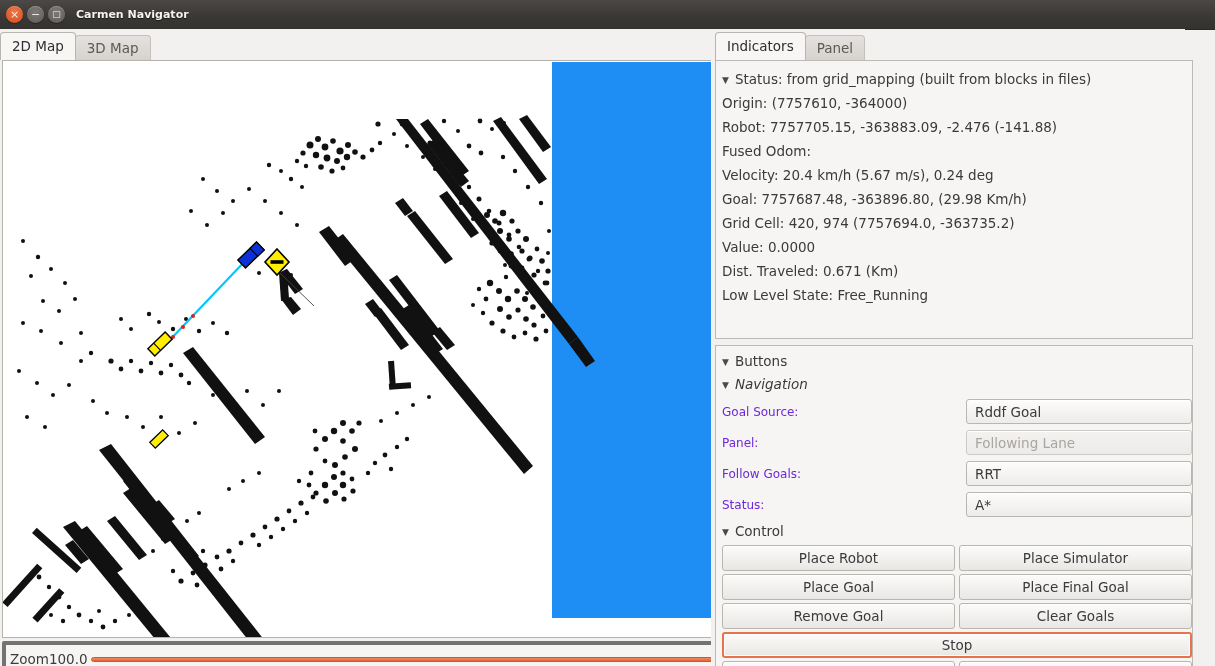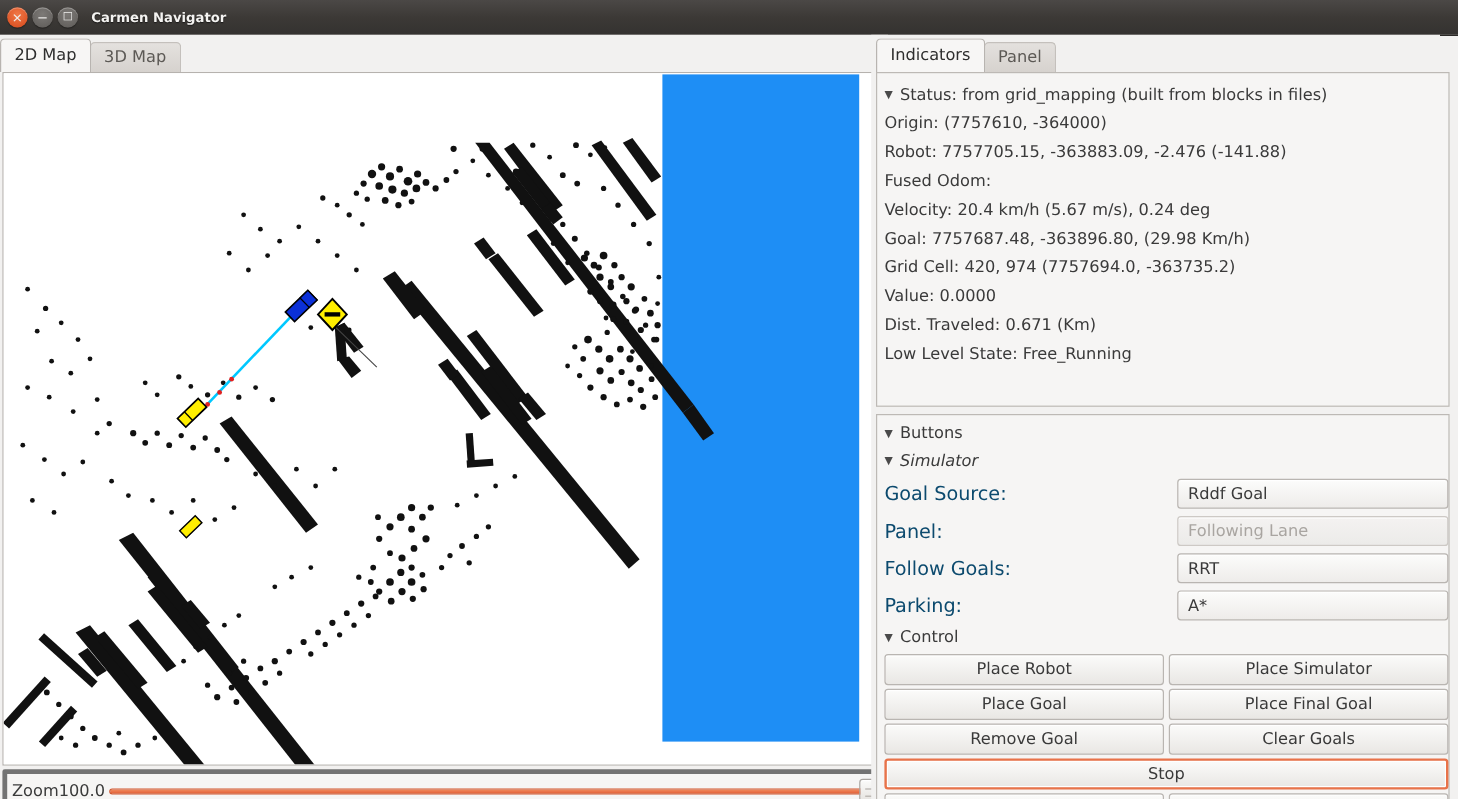--- a/index.html
+++ b/index.html
@@ -68,42 +68,42 @@
     background:linear-gradient(180deg,#fbfbfa,#e2dfdb);
     border:1px solid #a9a5a1;border-radius:3px 3px 7px 7px;
     box-shadow:inset 0 1px 0 #fff;
   }
   .slider .handle::after{
     content:"";position:absolute;left:4px;top:7px;width:7px;height:5px;
     border-top:1px solid #b3afab;border-bottom:1px solid #b3afab;
   }
 
   
-  .right-pane{position:absolute;left:726px;top:29px;width:474px;height:637px;background:#f2f1f0;}
+  .right-pane{position:absolute;left:711px;top:29px;width:474px;height:637px;background:#f2f1f0;}
   .rtabrow{position:absolute;left:4px;top:4px;height:27px;display:flex;align-items:flex-end;}
 
   .indicators{
     position:absolute;left:4px;top:31px;width:478px;height:279px;
     background:#f6f5f4;border:1px solid #bdb9b5;box-sizing:border-box;
     padding:6px 0 0 6px;
   }
   .ind-line{height:24px;line-height:24px;font-size:13.5px;color:#3a3a3a;white-space:nowrap;}
   .ind-line.first{padding-left:0;}
   .tri{display:inline-block;color:#4a4a4a;font-size:9px;margin-right:6px;transform:translateY(-1px);}
 
   .buttons-box{
     position:absolute;left:4px;top:316px;width:478px;height:346px;
     background:#f6f5f4;border:1px solid #bdb9b5;box-sizing:border-box;padding:4px 0 0 6px;
   }
   .sect{height:23px;line-height:23px;font-size:13.5px;color:#3a3a3a;}
   .sect.sub{font-style:italic;padding-left:0;}
   .sect .tri{font-style:normal;}
 
   .formrow{height:31px;display:flex;align-items:center;}
-  .formlabel{width:244px;font-size:16px;color:#0c4a6e;}
+  .formlabel{width:244px;font-size:12px;color:#6d28d9;}
   .combo{
     flex:1;height:25px;box-sizing:border-box;
     border:1px solid #b9b5b1;border-radius:3px;
     background:linear-gradient(180deg,#fcfcfb,#eeecea);
     display:flex;align-items:center;padding-left:8px;font-size:13.5px;color:#3a3a3a;
     box-shadow:inset 0 1px 0 #fff;
   }
   .combo.disabled{color:#a9a5a1;background:linear-gradient(180deg,#f4f2f1,#ecebe9);border-color:#cdc9c5;}
 
   .btngrid{margin-top:2px;}
@@ -577,37 +577,37 @@
       <div class="ind-line">Low Level State: Free_Running</div>
     </div>
 
     <div class="buttons-box">
 
       <div class="sect">
         <span class="tri">▼</span><span>Buttons</span>
       </div>
 
       <div class="sect sub">
-        <span class="tri">▼</span><span>Simulator</span>
+        <span class="tri">▼</span><span>Navigation</span>
       </div>
 
       <div class="formrow">
         <div class="formlabel">Goal Source:</div>
         <div class="combo">Rddf Goal</div>
       </div>
       <div class="formrow">
         <div class="formlabel">Panel:</div>
         <div class="combo disabled">Following Lane</div>
       </div>
       <div class="formrow">
         <div class="formlabel">Follow Goals:</div>
         <div class="combo">RRT</div>
       </div>
       <div class="formrow">
-        <div class="formlabel">Parking:</div>
+        <div class="formlabel">Status:</div>
         <div class="combo">A*</div>
       </div>
 
       <div class="sect">
         <span class="tri">▼</span><span>Control</span>
       </div>
 
       <div class="btngrid">
         <div class="btnrow">
           <div class="btn half">Place Robot</div>

